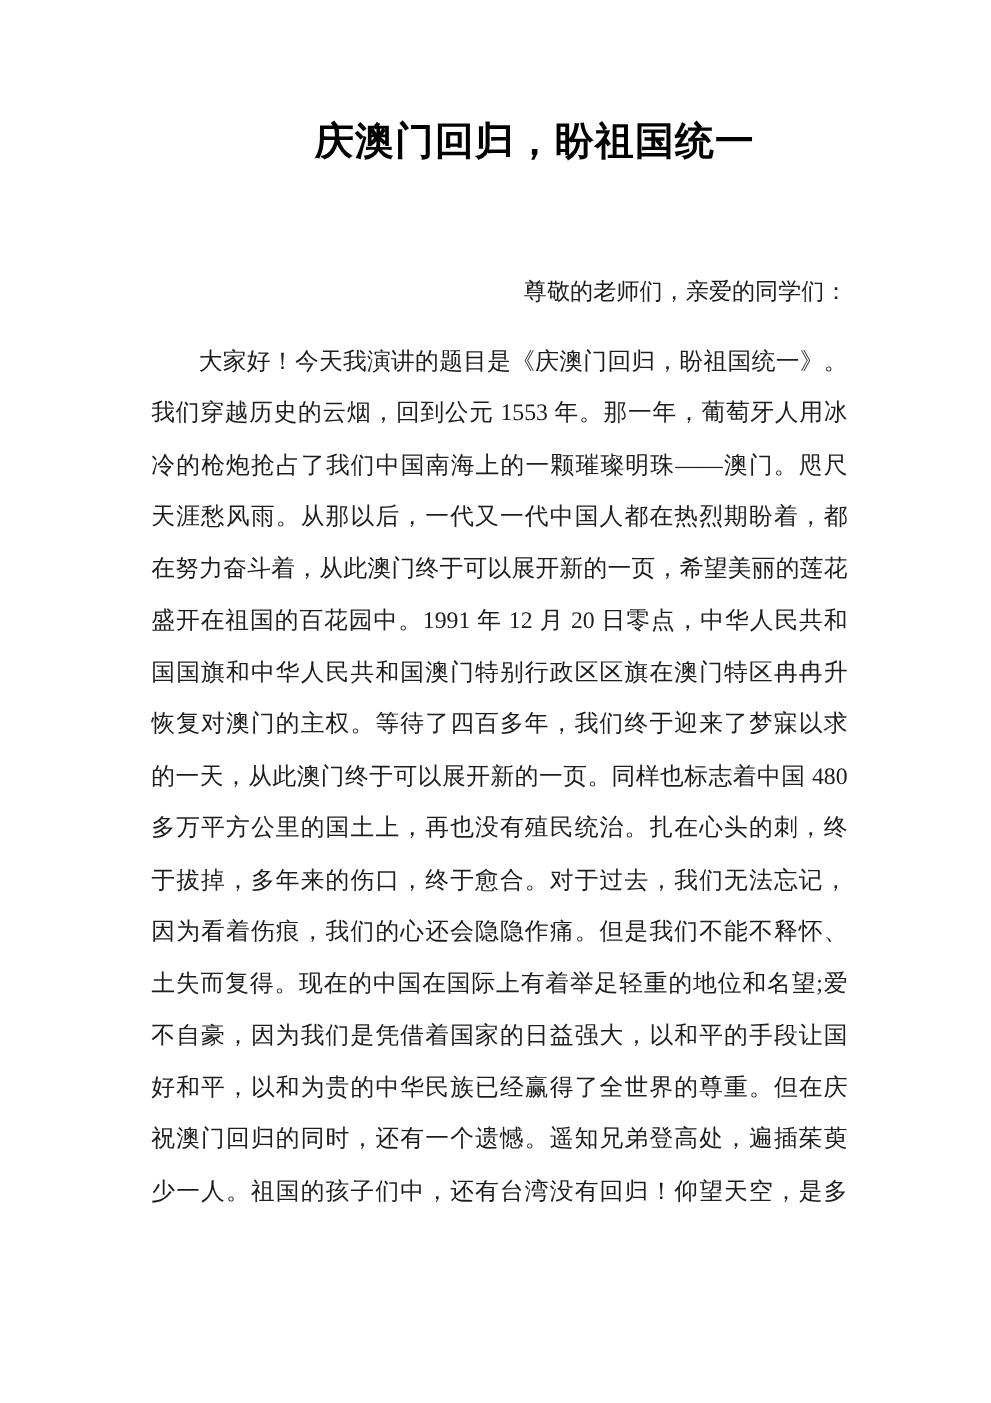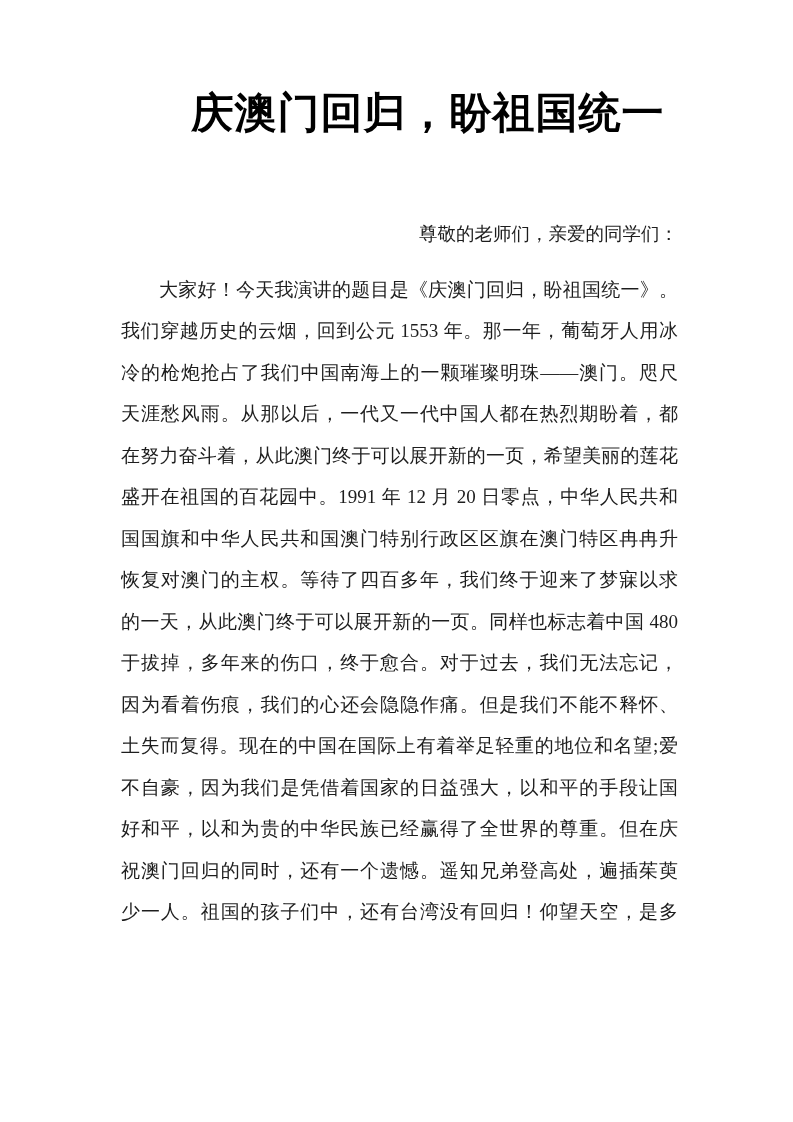--- a/index.html
+++ b/index.html
@@ -18,21 +18,21 @@
     margin: 0 auto;
   }
   .content {
     margin-left: 121px;
     width: 557px;
   }
   .doc-title {
     padding-top: 92px;
     padding-left: 57px;   
     line-height: 42px;
-    font-size: 42px;
+    font-size: 31px;
     font-weight: bold;
     letter-spacing: 1px;
     text-align: center;
     color: var(--title-ink, #000000);
     font-family: "Liberation Serif", serif;
   }
   .salutation {
     margin-top: 80px;
     font-size: 18.5px;
     line-height: 41.5px;
@@ -68,20 +68,21 @@
     <div class="speech-body">
         <div class="line">大家好！今天我演讲的题目是《庆澳门回归，盼祖国统一》。让</div>
         <div class="line">我们穿越历史的云烟，回到公元 1553 年。那一年，葡萄牙人用冰</div>
         <div class="line">冷的枪炮抢占了我们中国南海上的一颗璀璨明珠——澳门。咫尺</div>
         <div class="line">天涯愁风雨。从那以后，一代又一代中国人都在热烈期盼着，都</div>
         <div class="line">在努力奋斗着，从此澳门终于可以展开新的一页，希望美丽的莲花</div>
         <div class="line">盛开在祖国的百花园中。1991 年 12 月 20 日零点，中华人民共和</div>
         <div class="line">国国旗和中华人民共和国澳门特别行政区区旗在澳门特区冉冉升</div>
         <div class="line">恢复对澳门的主权。等待了四百多年，我们终于迎来了梦寐以求</div>
         <div class="line">的一天，从此澳门终于可以展开新的一页。同样也标志着中国 480</div>
+        <div class="line">多万平方公里的国土上，再也没有殖民统治。扎在心头的刺，终</div>
         <div class="line">于拔掉，多年来的伤口，终于愈合。对于过去，我们无法忘记，</div>
         <div class="line">因为看着伤痕，我们的心还会隐隐作痛。但是我们不能不释怀、</div>
         <div class="line">土失而复得。现在的中国在国际上有着举足轻重的地位和名望;爱</div>
         <div class="line">不自豪，因为我们是凭借着国家的日益强大，以和平的手段让国</div>
         <div class="line">好和平，以和为贵的中华民族已经赢得了全世界的尊重。但在庆</div>
         <div class="line">祝澳门回归的同时，还有一个遗憾。遥知兄弟登高处，遍插茱萸</div>
         <div class="line">少一人。祖国的孩子们中，还有台湾没有回归！仰望天空，是多</div>
       </div>
   </div>
 </div>

